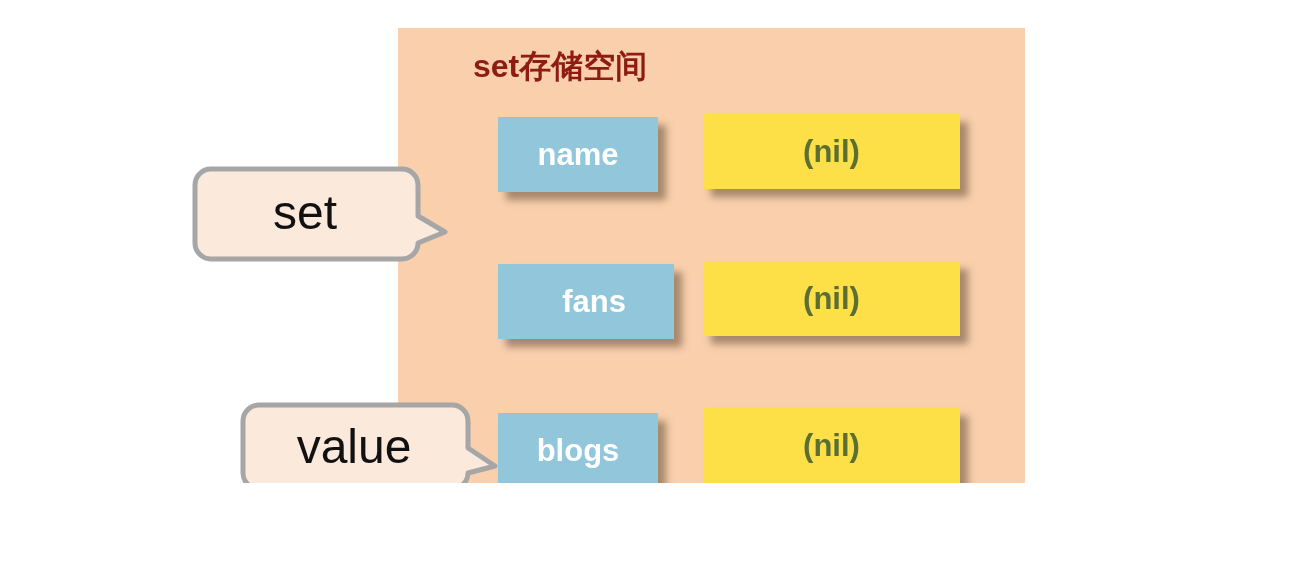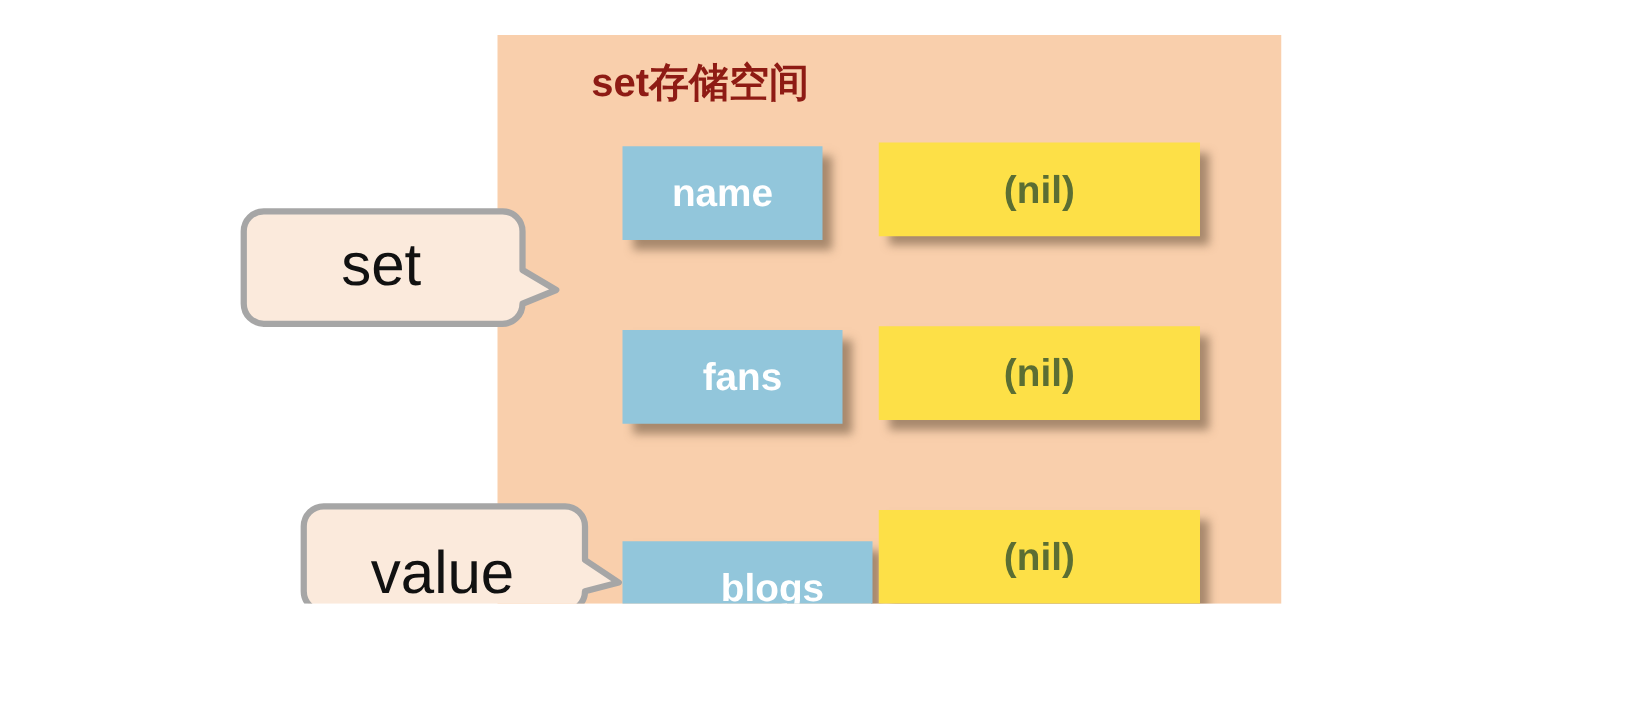--- a/index.html
+++ b/index.html
@@ -59,42 +59,42 @@
   }
   .value-box {
     left: 703px;
     width: 257px;
     height: 75px;
     background: #fde047;
     color: #5B6E33;
   }
   .key-r1 { top: 117px; }
   .key-r2 { top: 264px; padding-left: 16px; }
-  .key-r3 { top: 433px; padding-left: 40px; }
+  .key-r3 { top: 413px; }
   .val-r1 { top: 114px; }
   .val-r2 { top: 261px; }
   .val-r3 { top: 408px; }
 
   .callout-svg {
     position: absolute;
     overflow: visible;
   }
   .callout-text {
     position: absolute;
     display: flex;
     align-items: center;
     justify-content: center;
     color: #111111;
     font-size: 48px;
     font-family: "Liberation Sans", sans-serif;
   }
   .set-callout-svg   { left: 192px; top: 166px; width: 258px; height: 96px; }
   .set-callout-text  { left: 192px; top: 168px; width: 226px; height: 89px; }
   .value-callout-svg  { left: 240px; top: 402px; width: 260px; height: 92px; }
-  .value-callout-text { left: 240px; top: 416px; width: 228px; height: 85px; }
+  .value-callout-text { left: 240px; top: 404px; width: 228px; height: 85px; }
 </style>
 </head>
 <body>
 
 <div class="stage">
 
   <div class="panel"></div>
 
   <div class="panel-title">
     <span class="t-en">set</span><span class="t-cn">存储空间</span>

